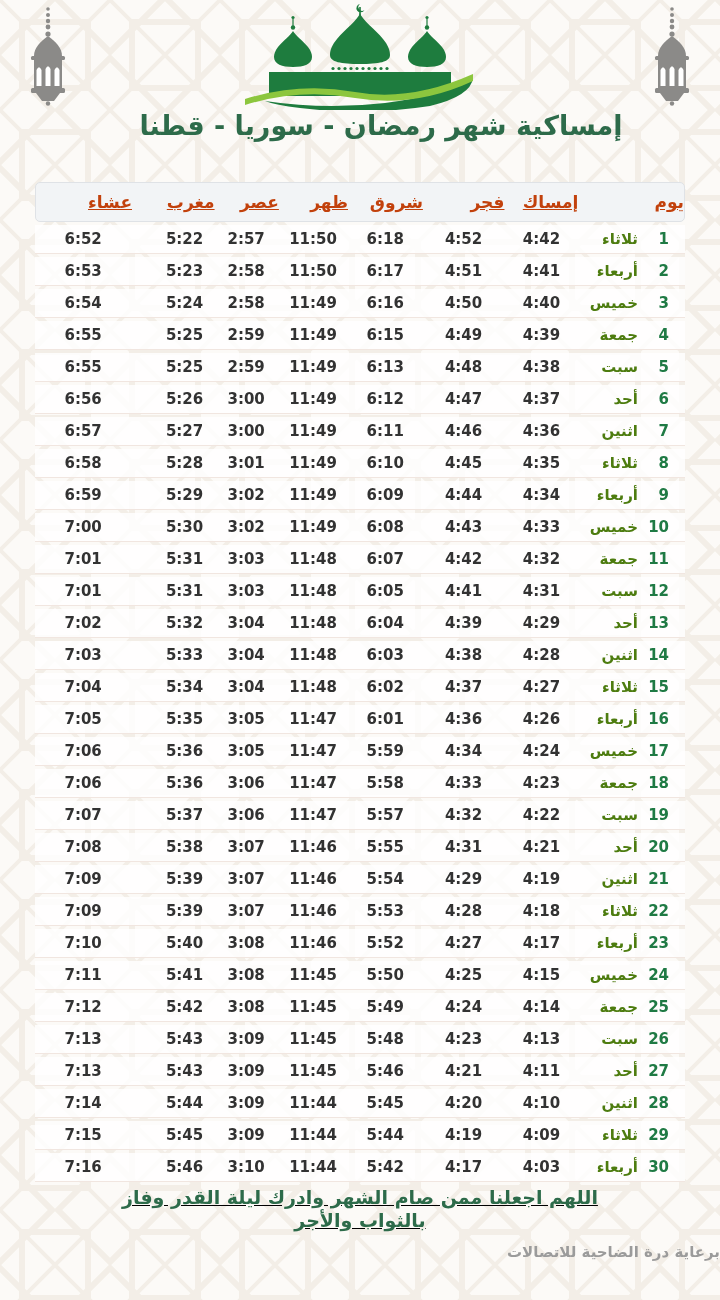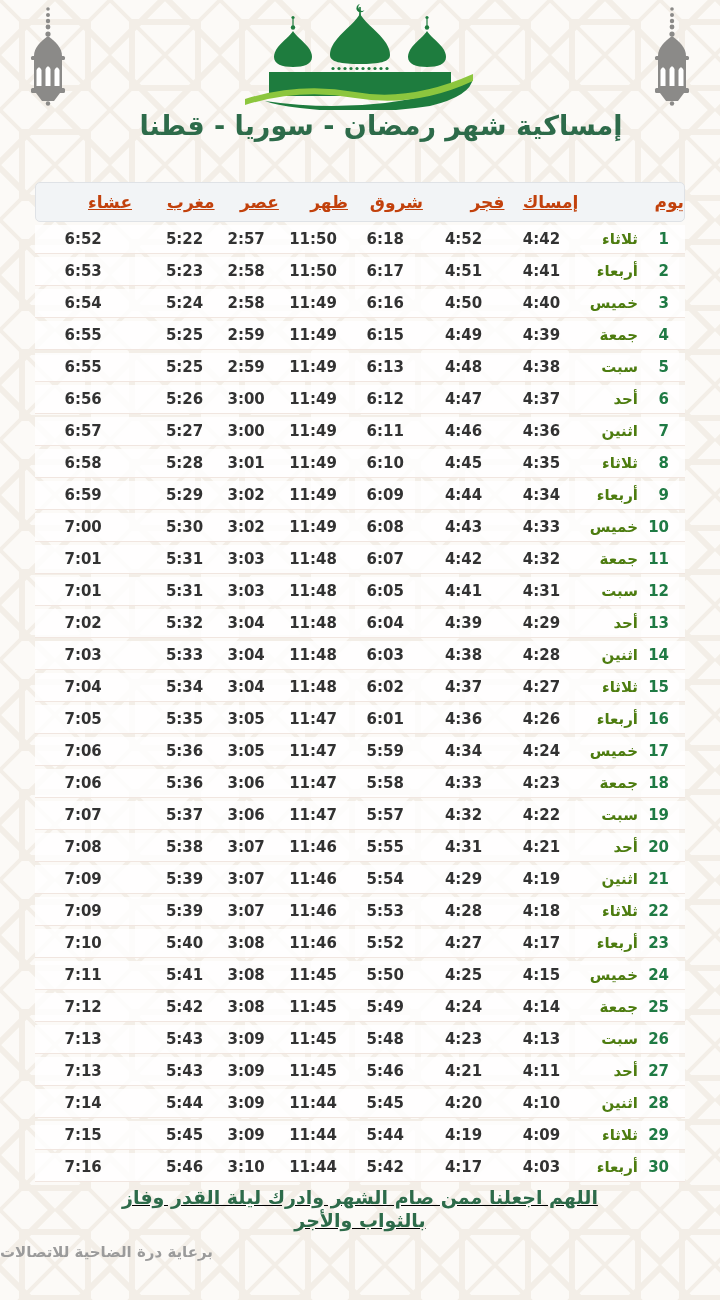--- a/index.html
+++ b/index.html
@@ -69,21 +69,21 @@
     position:absolute;top:1186px;left:0;width:100%;
     display:flex;justify-content:center;text-decoration:underline;
   }
   .dua-inner{
     width:500px;text-align:center;direction:rtl;
     font-size:19px;font-weight:bold;line-height:1.22;
     color:var(--brand-green,#2d6b4a);
   }
   .sponsor{
     position:absolute;top:1243px;left:0;width:100%;
-    text-align:left;direction:rtl;
+    text-align:right;direction:rtl;
     font-size:15px;font-weight:bold;color:var(--sponsor-gray,#9b9b9b);
   }
 </style>
 </head>
 <body>
 
 <svg class="pattern-layer" width="720" height="1300" viewBox="0 0 720 1300" xmlns="http://www.w3.org/2000/svg">
   <defs>
     <pattern id="geo" width="110" height="110" patternUnits="userSpaceOnUse">
       <g fill="none" stroke="#ece5da" stroke-width="6">

